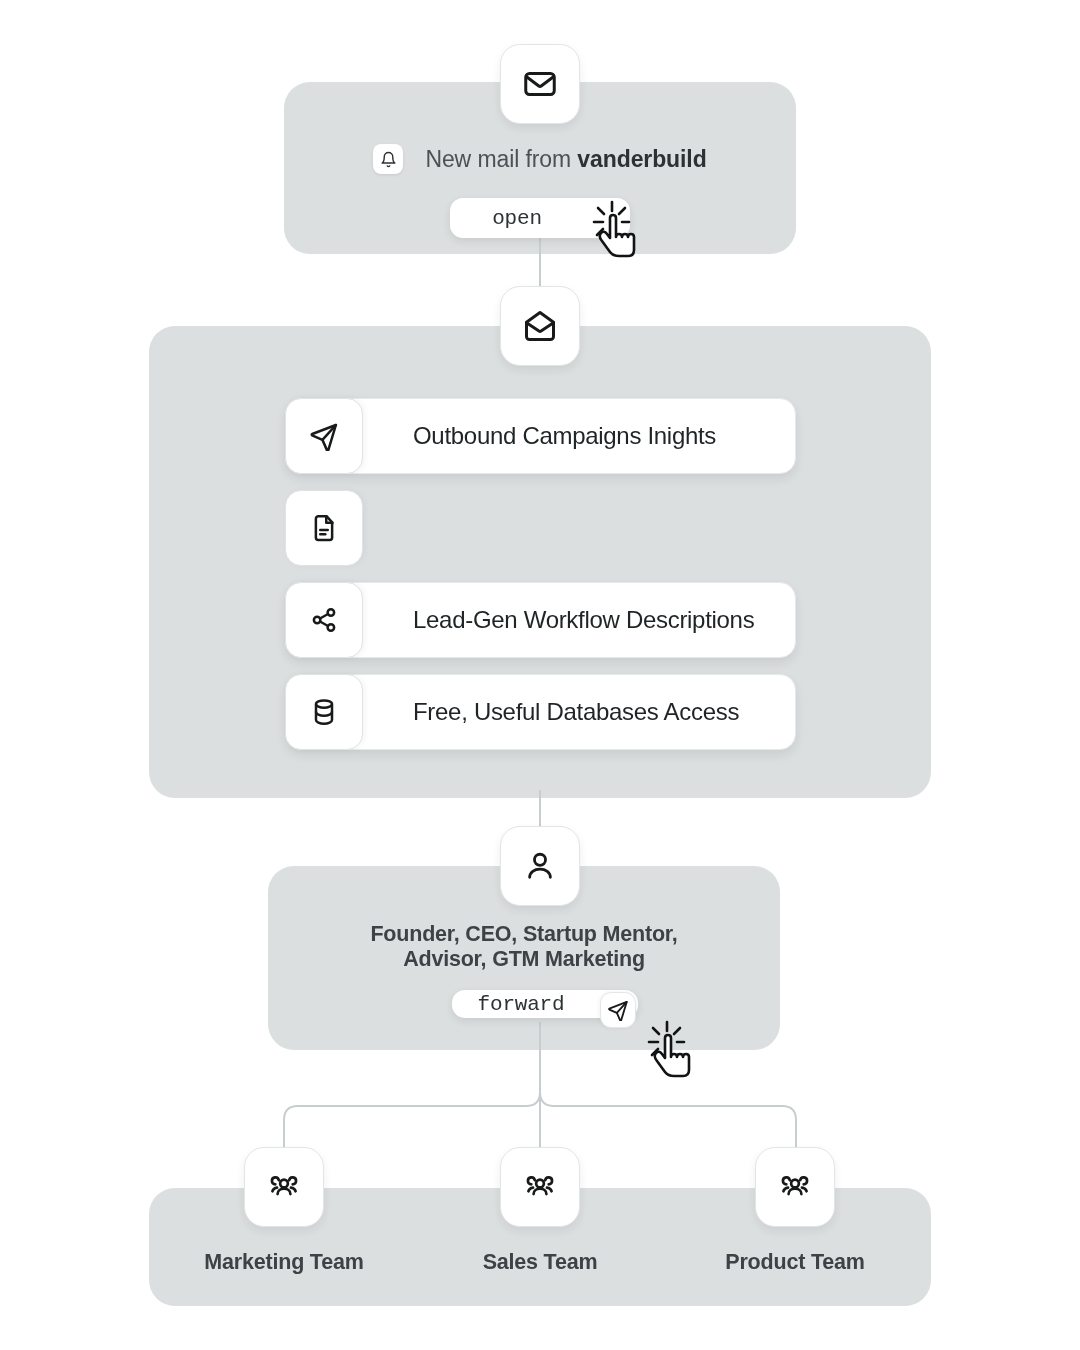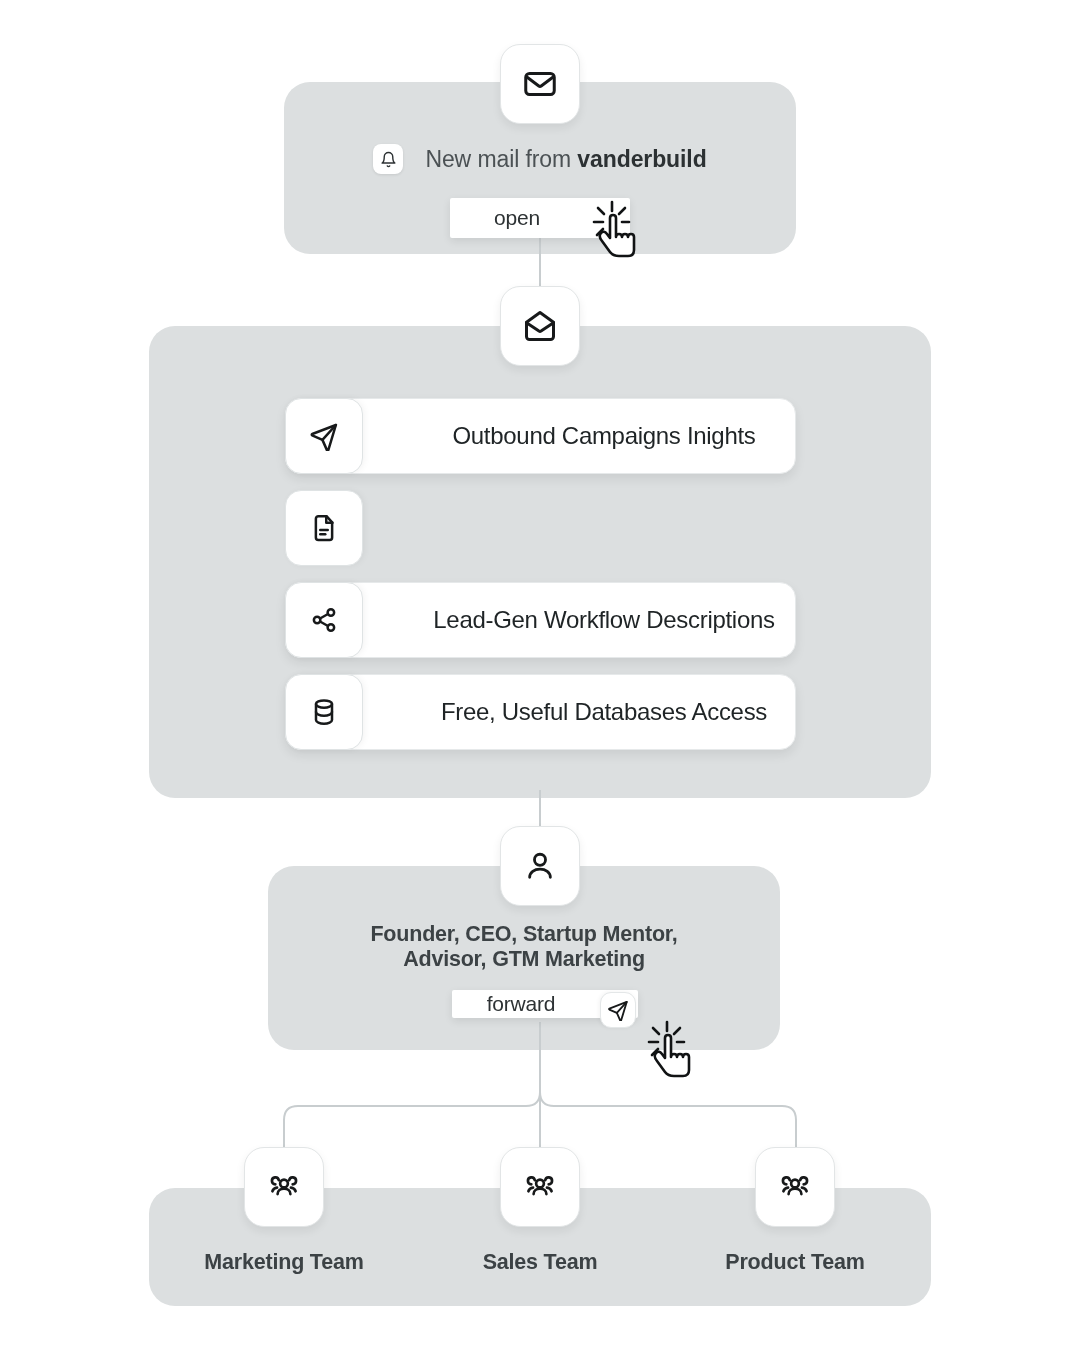--- a/index.html
+++ b/index.html
@@ -81,26 +81,27 @@
     color: #4b5154;
     letter-spacing: -0.1px;
     white-space: nowrap;
   }
   .notify-text b { color: #2c3133; font-weight: 700; }
 
   
   .pill-btn {
     position: absolute;
     background: #ffffff;
-    border-radius: 2px;
+    border-radius: 13px;
     box-shadow: 0 3px 8px rgba(0,0,0,0.09);
     display: flex;
     align-items: center;
     justify-content: center;
     z-index: 7;
+    font-family: Liberation Mono, monospace;
   }
   .pill-btn .lbl {
     font-size: 21px;
     color: #2d3234;
     letter-spacing: -0.2px;
   }
 
   #btn-open { left: 450px; top: 198px; width: 180px; height: 40px; }
   #btn-open .lbl { margin-right: 46px; }
 
@@ -121,21 +122,20 @@
     left: 285px;
     width: 511px;
     height: 76px;
     background: #ffffff;
     border: 1px solid #e6e9ea;
     border-radius: 16px;
     box-shadow: 0 5px 11px rgba(0,0,0,0.08);
     display: flex;
     align-items: center;
     z-index: 4;
-    justify-content: center;
   }
   .list-row .row-label {
     font-size: 24px;
     color: #1f2426;
     letter-spacing: -0.3px;
     margin-left: 127px;
   }
   .row-icon-tile {
     position: absolute;
     left: 285px;

